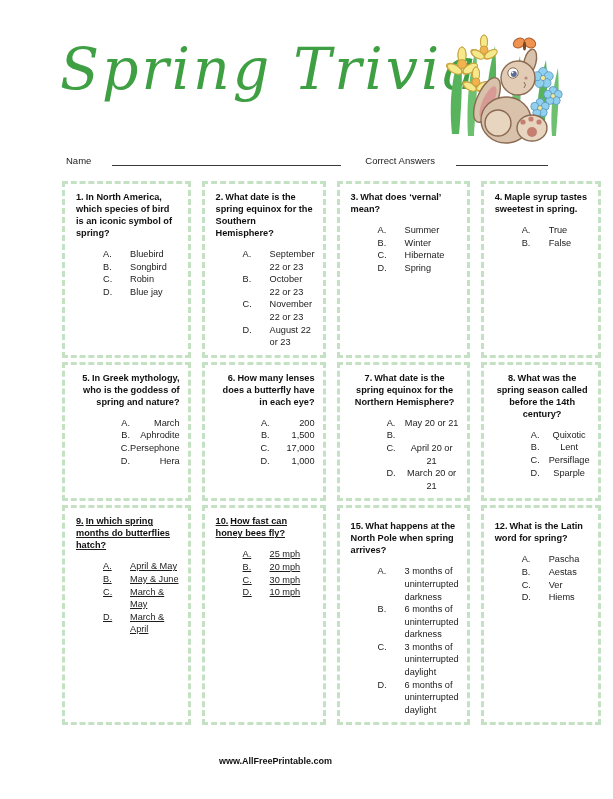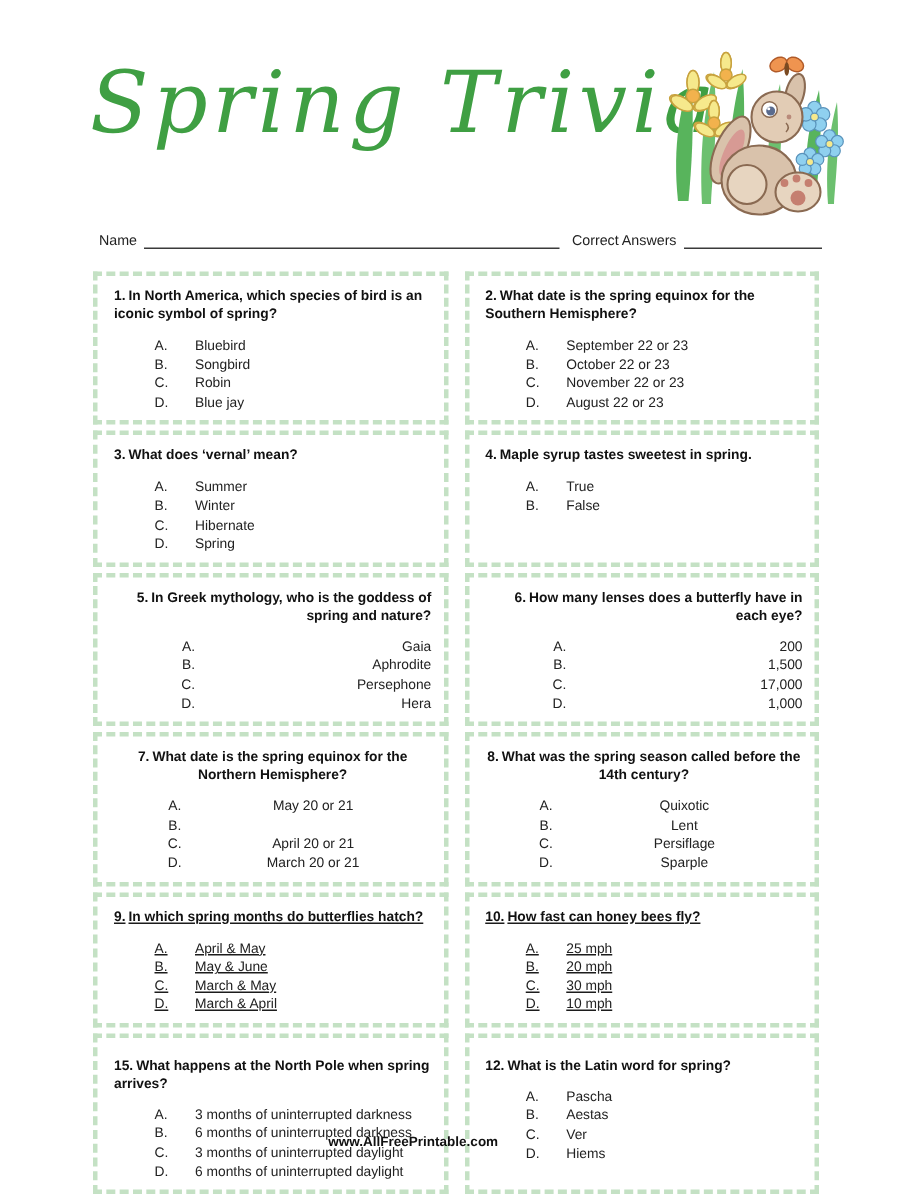--- a/index.html
+++ b/index.html
@@ -20,32 +20,32 @@
     position:absolute;left:60px;top:40px;width:390px;
     font-family:"DejaVu Serif", serif;font-style:italic;font-weight:500;
     font-size:57px;line-height:1.05;color:var(--accent);
     letter-spacing:3px;white-space:nowrap;
   }
   .illu{position:absolute;left:440px;top:34px;width:124px;height:116px;}
 
   
   .nameline{
     position:absolute;left:66px;top:150px;width:482px;height:16px;
-    display:flex;align-items:flex-end;font-size:9.5px;color:#222;
+    display:flex;align-items:flex-end;font-size:9.5px;color:#222;gap:16px;
   }
   .nameline .lbl{white-space:nowrap;padding-right:5px;line-height:11px;}
   .nameline .lbl2{white-space:nowrap;padding:0 5px 0 8px;line-height:11px;}
   .rule{border-bottom:1.2px solid #3a3a3a;height:11px;}
   .rule.grow{flex:1;}
   .rule.short{width:92px;}
 
   
   .grid{
     position:absolute;left:62px;top:181px;width:484px;
-    display:grid;grid-template-columns:1fr 1fr;column-gap:11px;row-gap:4px;
+    display:grid;grid-template-columns:1fr 1fr 1fr 1fr;column-gap:11px;row-gap:4px;
   }
   .qbox{
     border:3px dashed var(--box-border);
     background:#fff;padding:7px 8px 6px 11px;
   }
   .qbox:nth-child(1),.qbox:nth-child(2){min-height:89px;}
   .qbox:nth-child(3),.qbox:nth-child(4){min-height:82px;}
   .qbox:nth-child(5),.qbox:nth-child(6){min-height:85px;text-align:right;}
   .qbox:nth-child(7),.qbox:nth-child(8){min-height:85px;text-align:center;}
   .qbox:nth-child(9),.qbox:nth-child(10){min-height:81px;text-decoration:underline;}
@@ -258,21 +258,21 @@
           </li>
         </ul>
   </section>
       <section class="qbox">
     <h3 class="qtitle">
       <span class="qnum">5.</span><span>In Greek mythology, who is the goddess of spring and nature?</span>
     </h3>
     <ul class="opts">
           <li class="opt">
             <span class="letter">A.</span>
-            <span class="otext">Gaia</span>
+            <span class="otext">March</span>
           </li>
           <li class="opt">
             <span class="letter">B.</span>
             <span class="otext">Aphrodite</span>
           </li>
           <li class="opt">
             <span class="letter">C.</span>
             <span class="otext">Persephone</span>
           </li>
           <li class="opt">

